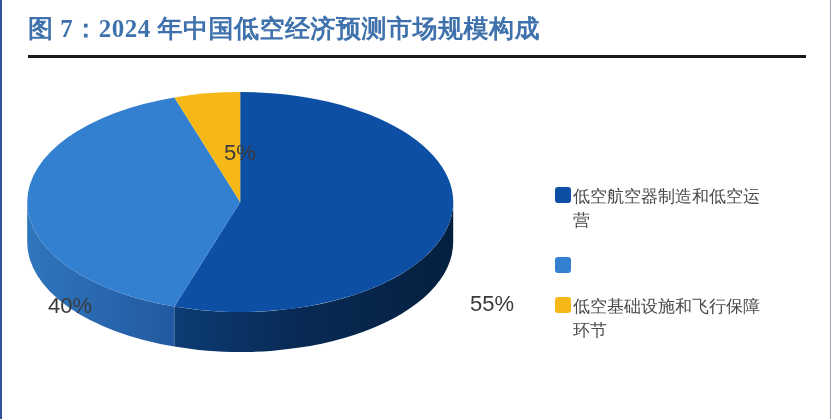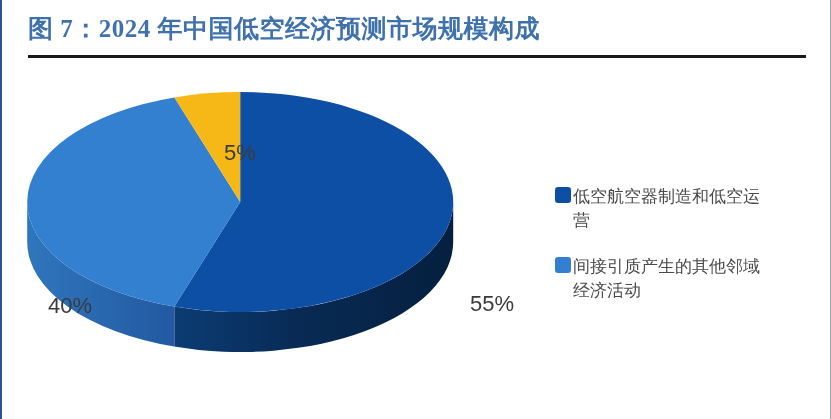--- a/index.html
+++ b/index.html
@@ -147,17 +147,20 @@
     <div class="slice-label label-55">55%</div>
   </div>
 
   <div class="legend">
     <div class="legend-item">
       <span class="legend-swatch" style="background:#0d4fa5"></span>
       <span class="legend-text">低空航空器制造和低空运营</span>
     </div>
     <div class="legend-item">
       <span class="legend-swatch" style="background:#3380d0"></span>
-      <span class="legend-text">间接引质产生的其他邻域经济活动</span>
+    </div>
+    <div class="legend-item">
+      <span class="legend-swatch" style="background:#f5b816"></span>
+      <span class="legend-text">低空基础设施和飞行保障环节</span>
     </div>
   </div>
 
 </div>
 
 </body></html>

